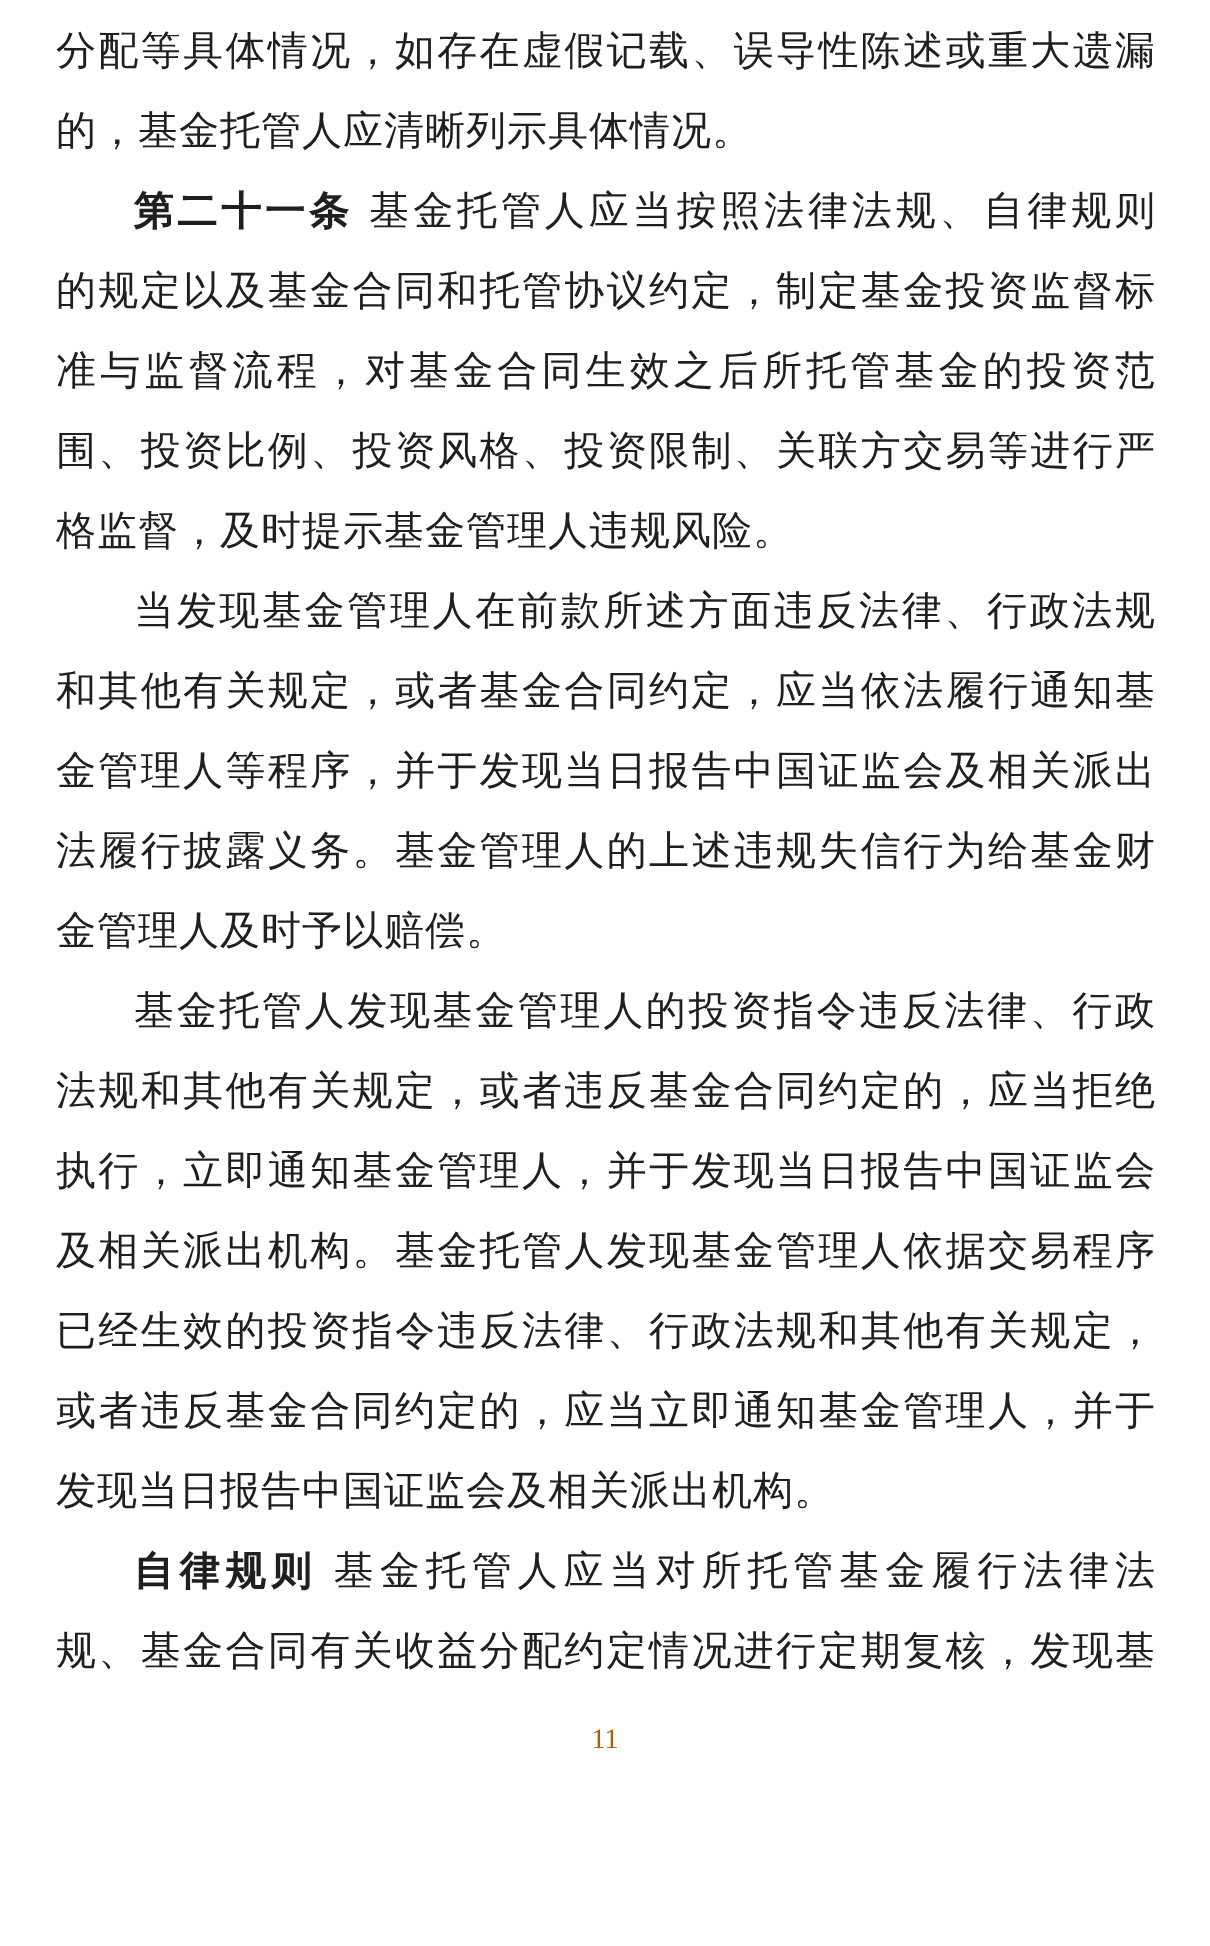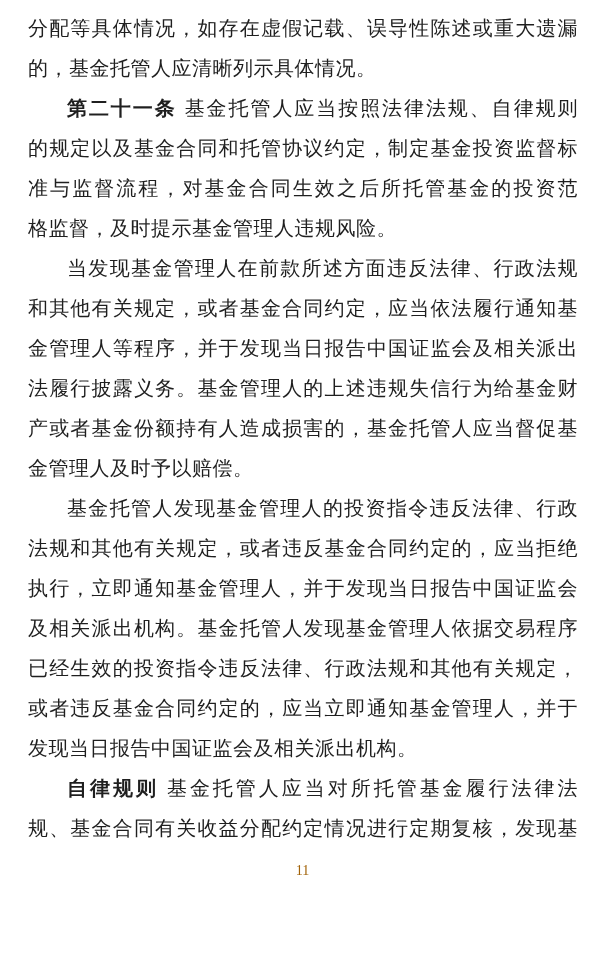--- a/index.html
+++ b/index.html
@@ -19,20 +19,21 @@
   }
   .content {
     padding: 8px 27px 0 28px;
   }
   .line {
     height: 40px;
     line-height: 40px;
     font-size: 20px;
     letter-spacing: 0.5px;
     overflow: hidden;
+    font-family: Liberation Mono, monospace;
   }
   .fill {
     text-align: justify;
     text-align-last: justify;
   }
   .indent {
     text-indent: 39px;
   }
   .lead {
     font-weight: bold;
@@ -54,27 +55,27 @@
 <div class="page">
   <div class="content">
 
     <div class="line fill">分配等具体情况，如存在虚假记载、误导性陈述或重大遗漏</div>
     <div class="line">的，基金托管人应清晰列示具体情况。</div>
 
     <div class="line fill indent"><span class="lead">第二十一条</span><span class="after-lead">基金托管人应当按照法律法规、自律规则</span></div>
 
     <div class="line fill">的规定以及基金合同和托管协议约定，制定基金投资监督标</div>
     <div class="line fill">准与监督流程，对基金合同生效之后所托管基金的投资范</div>
+    <div class="line fill">围、投资比例、投资风格、投资限制、关联方交易等进行严</div>
     <div class="line">格监督，及时提示基金管理人违规风险。</div>
 
     <div class="line fill indent">当发现基金管理人在前款所述方面违反法律、行政法规</div>
     <div class="line fill">和其他有关规定，或者基金合同约定，应当依法履行通知基</div>
     <div class="line fill">金管理人等程序，并于发现当日报告中国证监会及相关派出</div>
     <div class="line fill">法履行披露义务。基金管理人的上述违规失信行为给基金财</div>
-    <div class="line fill">产或者基金份额持有人造成损害的，基金托管人应当督促基</div>
     <div class="line">金管理人及时予以赔偿。</div>
 
     <div class="line fill indent">基金托管人发现基金管理人的投资指令违反法律、行政</div>
     <div class="line fill">法规和其他有关规定，或者违反基金合同约定的，应当拒绝</div>
     <div class="line fill">执行，立即通知基金管理人，并于发现当日报告中国证监会</div>
     <div class="line fill">及相关派出机构。基金托管人发现基金管理人依据交易程序</div>
     <div class="line fill">已经生效的投资指令违反法律、行政法规和其他有关规定，</div>
     <div class="line fill">或者违反基金合同约定的，应当立即通知基金管理人，并于</div>
     <div class="line">发现当日报告中国证监会及相关派出机构。</div>
 

